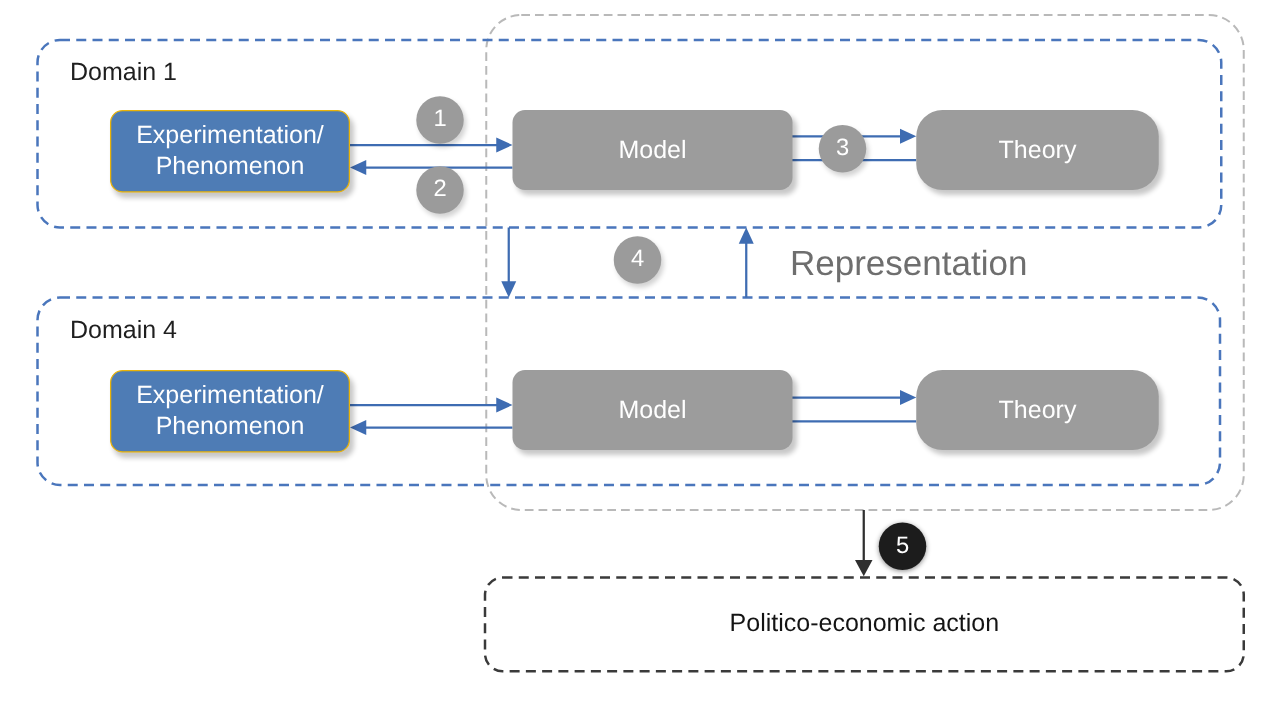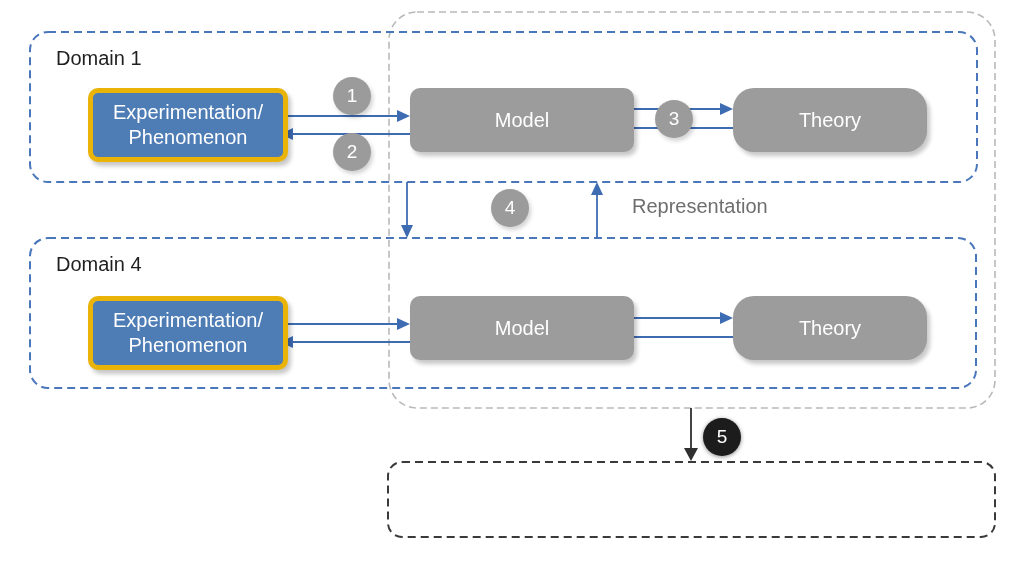--- a/index.html
+++ b/index.html
@@ -32,21 +32,21 @@
     display: flex;
     flex-direction: column;
     align-items: center;
     justify-content: center;
     text-align: center;
     color: #ffffff;
     font-size: 20px;
     line-height: 25px;
     box-shadow: 3px 4px 4px rgba(0,0,0,0.22);
   }
-  .node.blue { background: var(--blue-box); border: 5px solid #eab308; width: 190px; }
+  .node.blue { background: var(--blue-box); border: 1px solid #eab308; width: 190px; }
   .node.gray { background: var(--gray-box); }
   .node.model  { width: 224px; text-align: center; }
   .node.theory { width: 194px; border-radius: 21px; }
 
   
   .badge {
     position: absolute;
     width: 38px;
     height: 38px;
     border-radius: 50%;
@@ -64,21 +64,21 @@
   .domain-label {
     position: absolute;
     font-size: 20px;
     color: var(--text-dark);
     text-align: right;
   }
   #representation-label {
     position: absolute;
     left: 632px;
     top: 195px;
-    font-size: 20px;
+    font-size: 28px;
     color: var(--label-gray);
     text-align: right;
   }
   #action-label {
     position: absolute;
     left: 388px;
     top: 462px;
     width: 607px;
     height: 75px;
     display: flex;
@@ -183,14 +183,15 @@
     <span>Theory</span>
   </div>
 
   <div class="badge" style="left:333px; top:77px;">1</div>
   <div class="badge" style="left:333px; top:133px;">2</div>
   <div class="badge" style="left:655px; top:100px;">3</div>
   <div class="badge" style="left:491px; top:189px;">4</div>
   <div class="badge black" style="left:703px; top:418px;">5</div>
 
   <div id="representation-label">Representation</div>
+  <div id="action-label">Politico-economic action</div>
 
 </div>
 
 </body></html>

